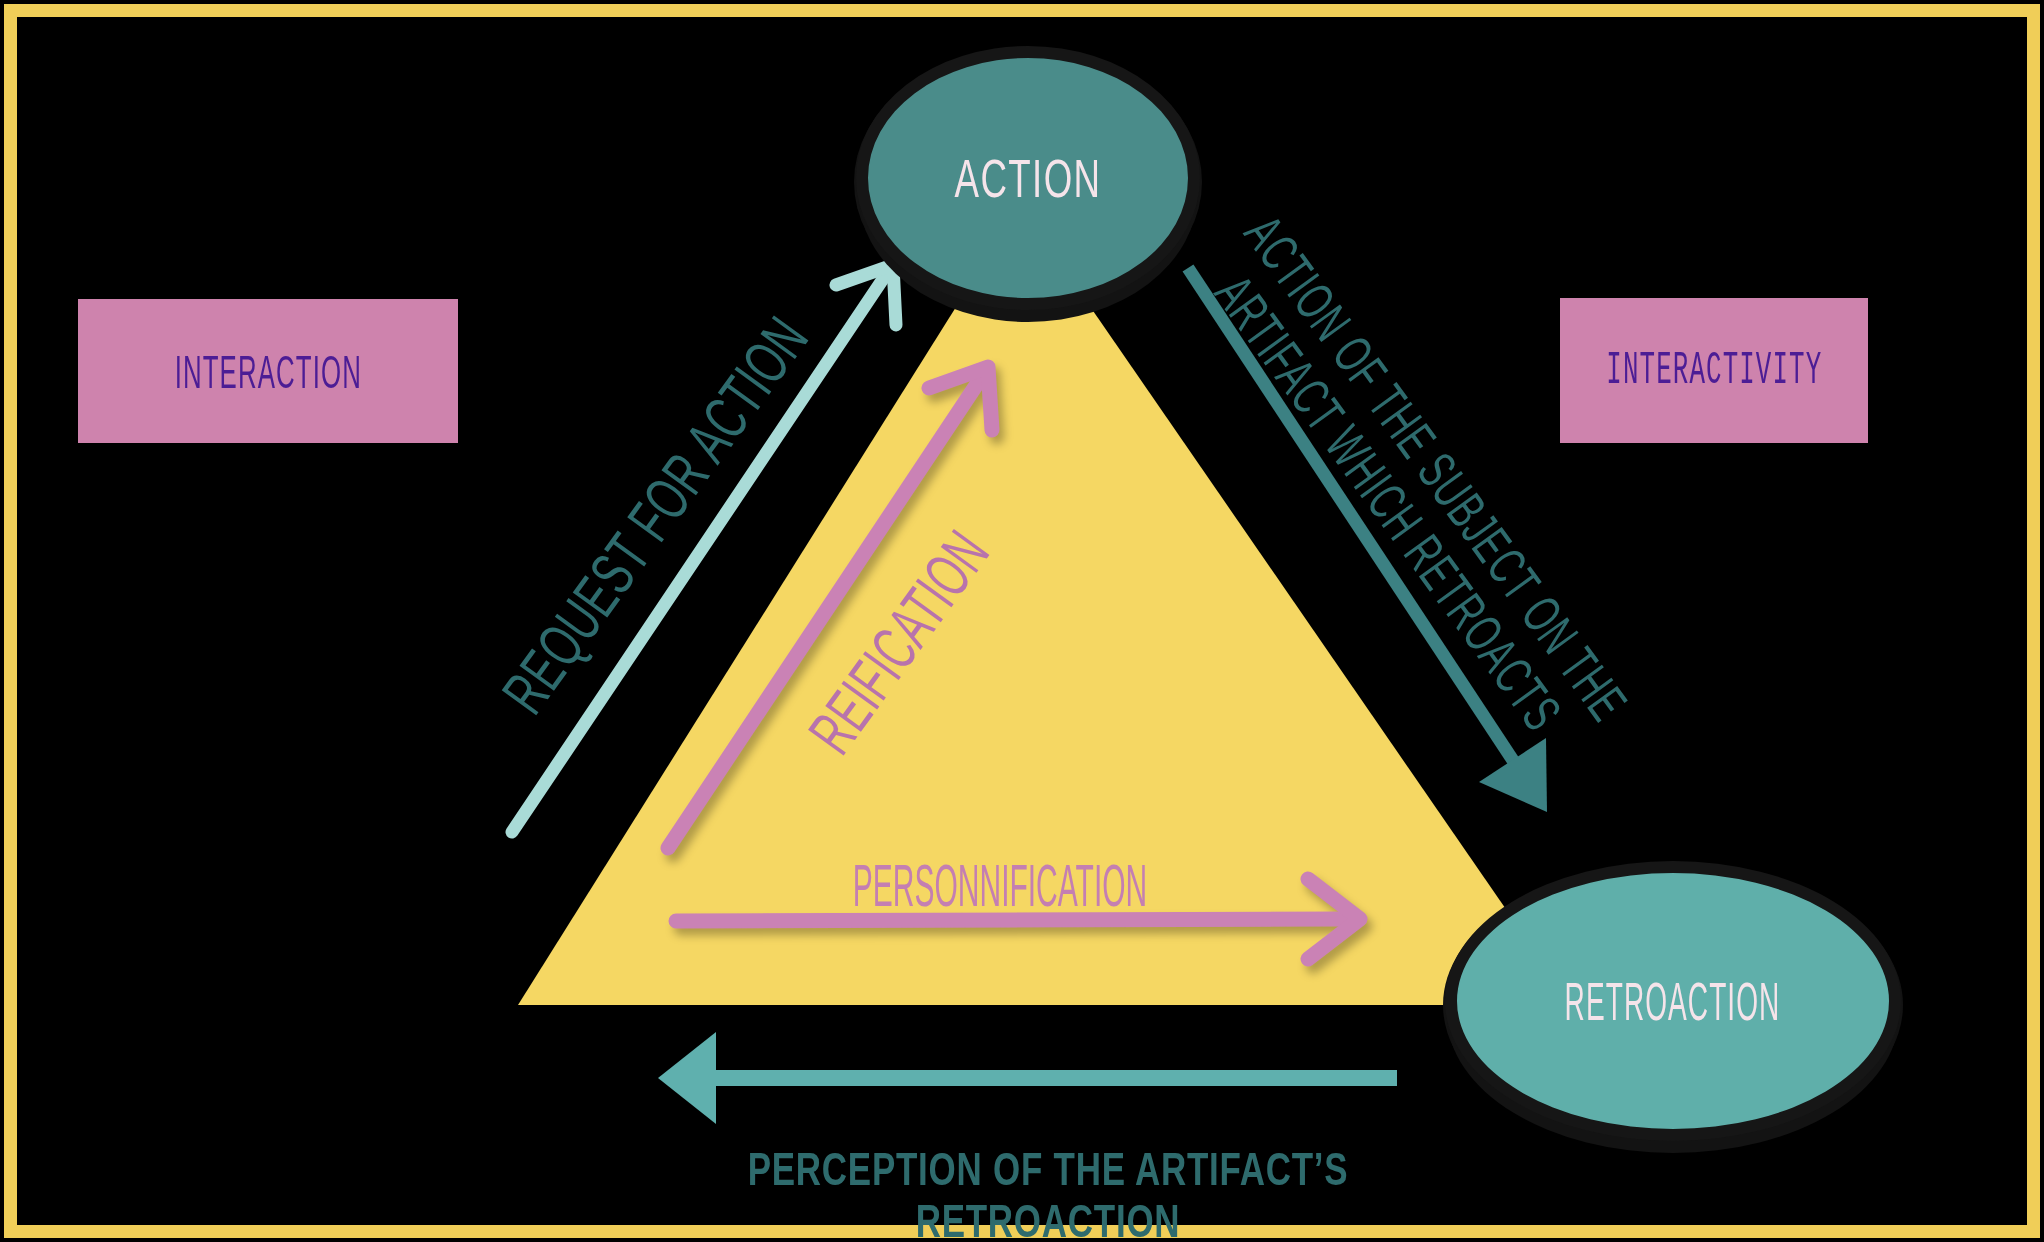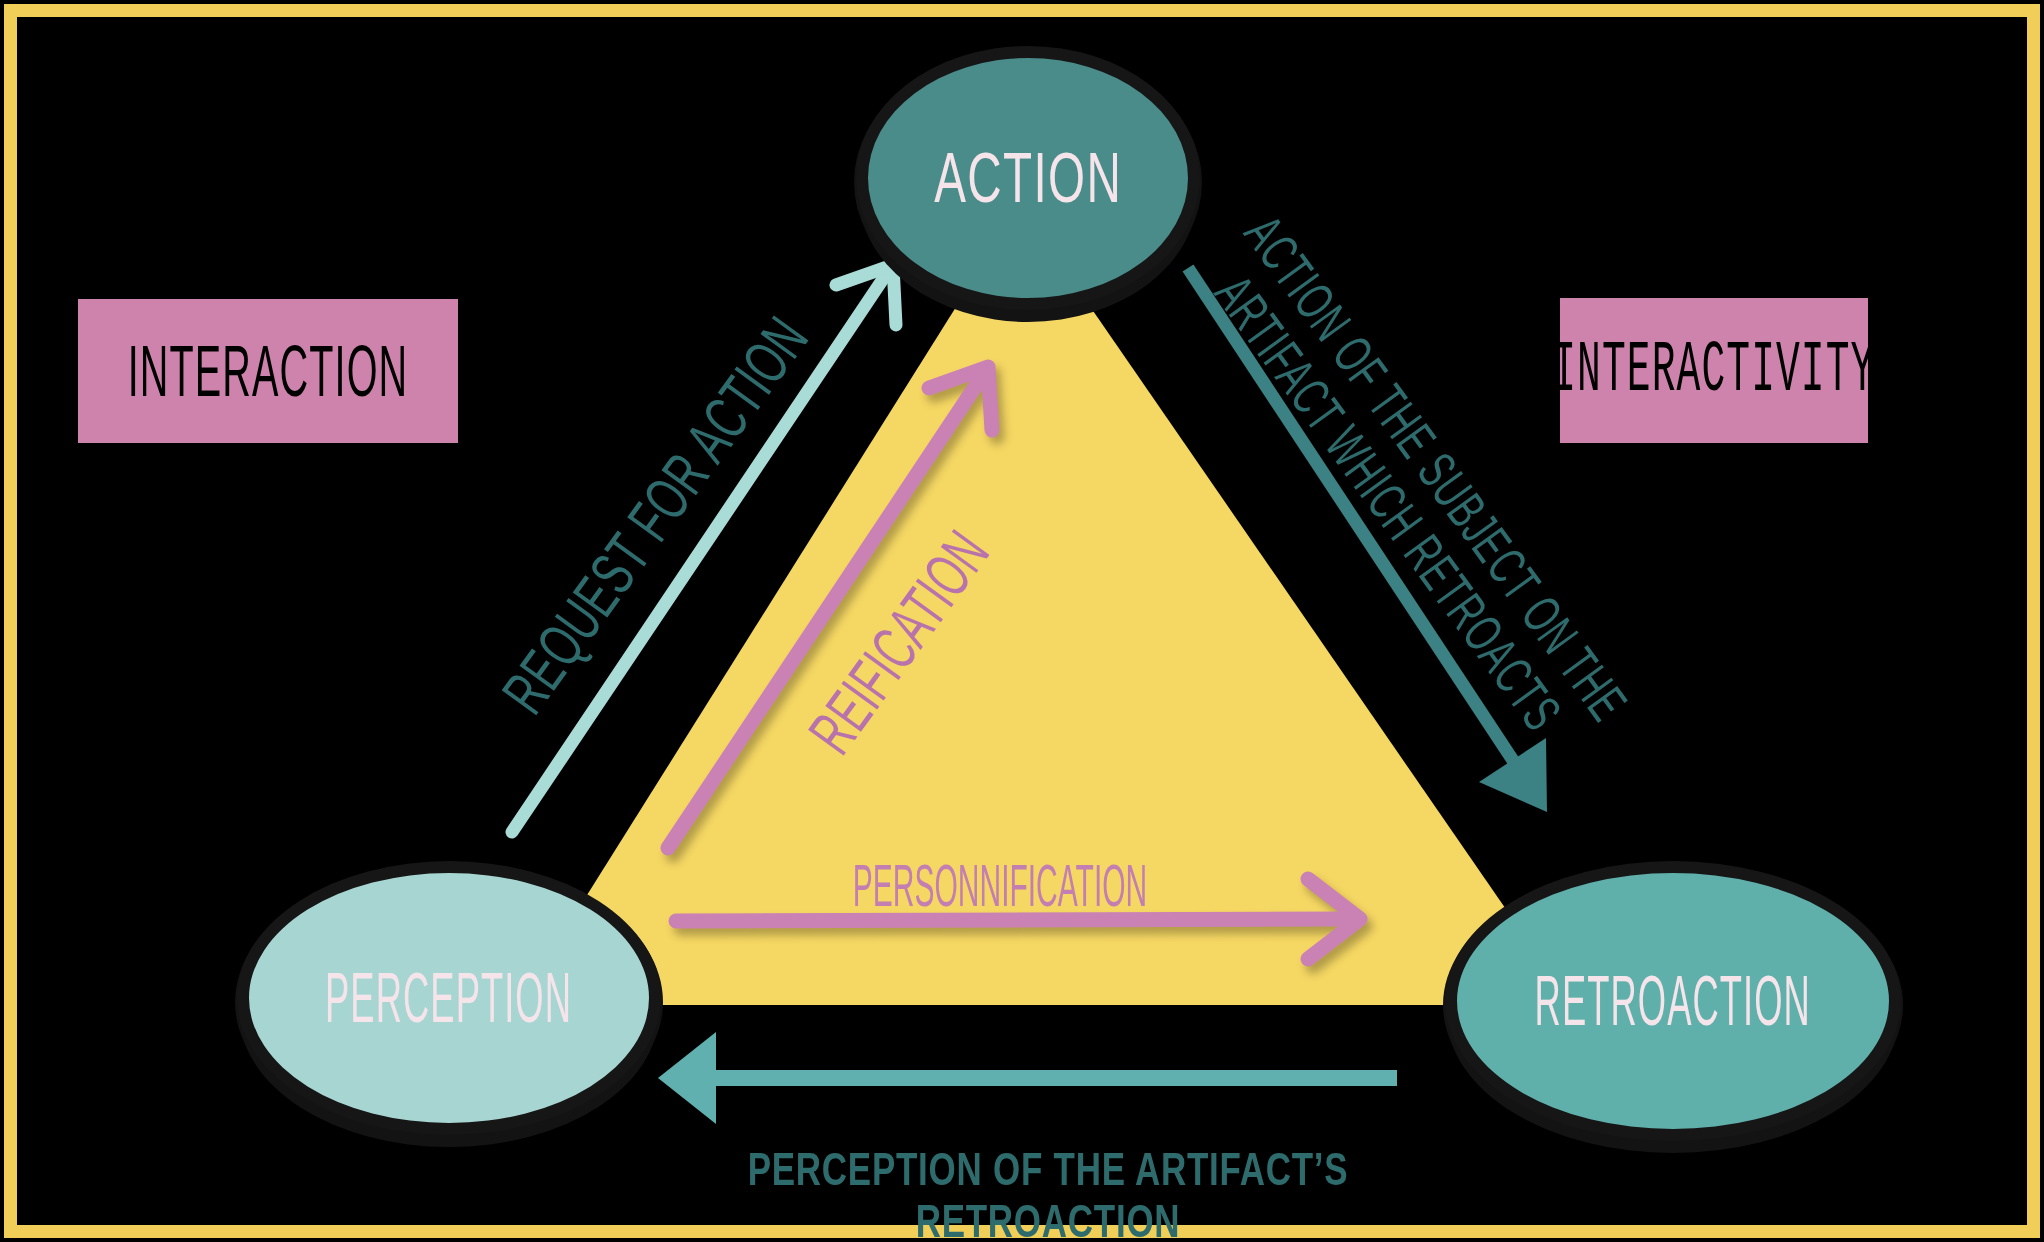--- a/index.html
+++ b/index.html
@@ -16,30 +16,30 @@
   
   .node{
     position:absolute;border-radius:50%;
     border:12px solid #161616;
     box-shadow:0 14px 0 -2px #131313, 0 4px 0 2px #131313;
     display:flex;align-items:center;justify-content:center;
   }
   .node-action{left:856px;top:46px;width:320px;height:240px;background:#4A8C8A;}
   .node-perception{left:237px;top:861px;width:400px;height:250px;background:#A7D6D2;}
   .node-retroaction{left:1445px;top:861px;width:432px;height:256px;background:#5FAFAA;}
-  .node .lbl{color:#F5E4EA;font-size:70px;letter-spacing:2px;white-space:nowrap;}
+  .node .lbl{color:#F5E4EA;font-size:54px;letter-spacing:2px;white-space:nowrap;}
 
   
   .tbox{
     position:absolute;background:#CE83AD;
     display:flex;align-items:center;justify-content:center;
   }
   .tbox-left{left:78px;top:299px;width:380px;height:144px;}
   .tbox-right{left:1560px;top:298px;width:308px;height:145px;font-family:Liberation Mono, monospace;}
-  .tbox .lbl{color:#000000;font-size:72px;letter-spacing:2px;white-space:nowrap;}
+  .tbox .lbl{color:#4c1d95;font-size:47px;letter-spacing:2px;white-space:nowrap;}
 
   
   .cond{display:inline-block;transform:scaleX(var(--sx,0.6));white-space:nowrap;}
 
   
   .edge-label{position:absolute;transform-origin:center;white-space:nowrap;}
   .el-request{
     left:655px;top:515px;font-size:62px;color:#2E6B6D;letter-spacing:1px;
     transform:translate(-50%,-50%) rotate(-54deg);
   }
@@ -95,23 +95,20 @@
       <line x1="1397" y1="1078" x2="700" y2="1078" stroke="#5FB0AE" stroke-width="16"></line>
       <polygon points="658,1078 716,1032 716,1124" fill="#5FB0AE"></polygon>
     </g>
   </svg>
 
   <div class="frame"></div>
 
   <div class="node node-action">
     <span class="lbl"><span class="cond" style="--sx:0.68">ACTION</span></span>
   </div>
-  <div class="node node-perception">
-    <span class="lbl"><span class="cond" style="--sx:0.52">PERCEPTION</span></span>
-  </div>
   <div class="node node-retroaction">
     <span class="lbl"><span class="cond" style="--sx:0.52">RETROACTION</span></span>
   </div>
 
   <div class="tbox tbox-left">
     <span class="lbl"><span class="cond" style="--sx:0.55">INTERACTION</span></span>
   </div>
   <div class="tbox tbox-right">
     <span class="lbl"><span class="cond" style="--sx:0.55">INTERACTIVITY</span></span>
   </div>

